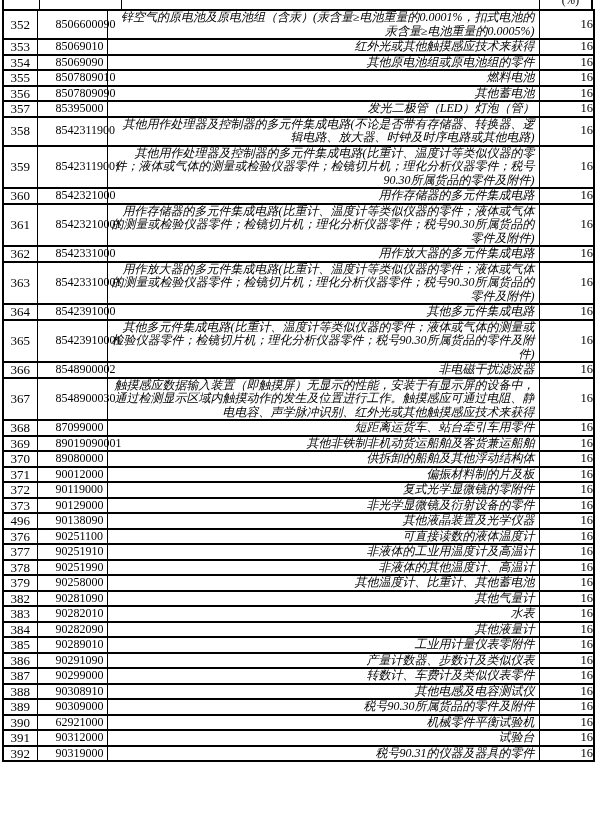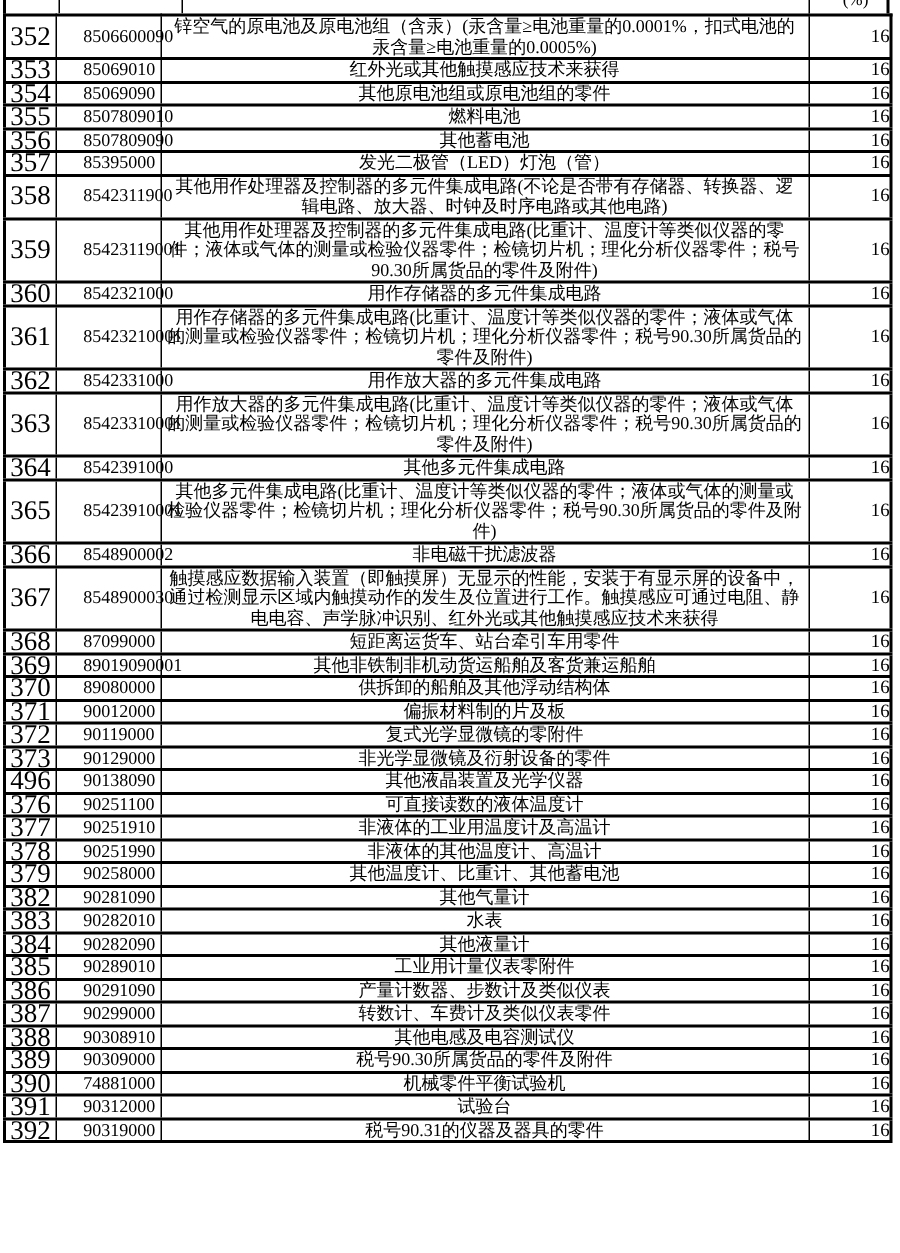--- a/index.html
+++ b/index.html
@@ -29,23 +29,23 @@
   col.c1 { width:34px; }
   col.c2 { width:70px; }
   col.c3 { width:432px; }
   col.c4 { width:55px; }
 
   td {
     border:1px solid #000; border-bottom-width:2px;
     vertical-align:middle; box-sizing:border-box;
     font-size:12px; line-height:13.5px; padding:0;
   }
-  td.c-no   { text-align:center; font-size:18px; }
+  td.c-no   { text-align:center; font-size:13px; }
   td.c-code { text-align:left; padding-left:18px; font-size:12px; white-space:nowrap; }
-  td.c-desc { text-align:center; padding:0 4px; word-break:break-all; }
+  td.c-desc { text-align:right; padding:0 4px; word-break:break-all;font-style:italic; }
   td.c-rate { text-align:right; font-size:12.5px; }
 </style>
 </head>
 <body>
 
 <div class="doc">
 
   <div class="header-sliver">
     <span class="hdiv hd1"></span>
     <span class="hdiv hd2"></span>
@@ -266,21 +266,21 @@
     <td class="c-rate">16</td>
   </tr>
         <tr>
     <td class="c-no">389</td>
     <td class="c-code">90309000</td>
     <td class="c-desc">税号90.30所属货品的零件及附件</td>
     <td class="c-rate">16</td>
   </tr>
         <tr>
     <td class="c-no">390</td>
-    <td class="c-code">74881000</td>
+    <td class="c-code">62921000</td>
     <td class="c-desc">机械零件平衡试验机</td>
     <td class="c-rate">16</td>
   </tr>
         <tr>
     <td class="c-no">391</td>
     <td class="c-code">90312000</td>
     <td class="c-desc">试验台</td>
     <td class="c-rate">16</td>
   </tr>
         <tr>

